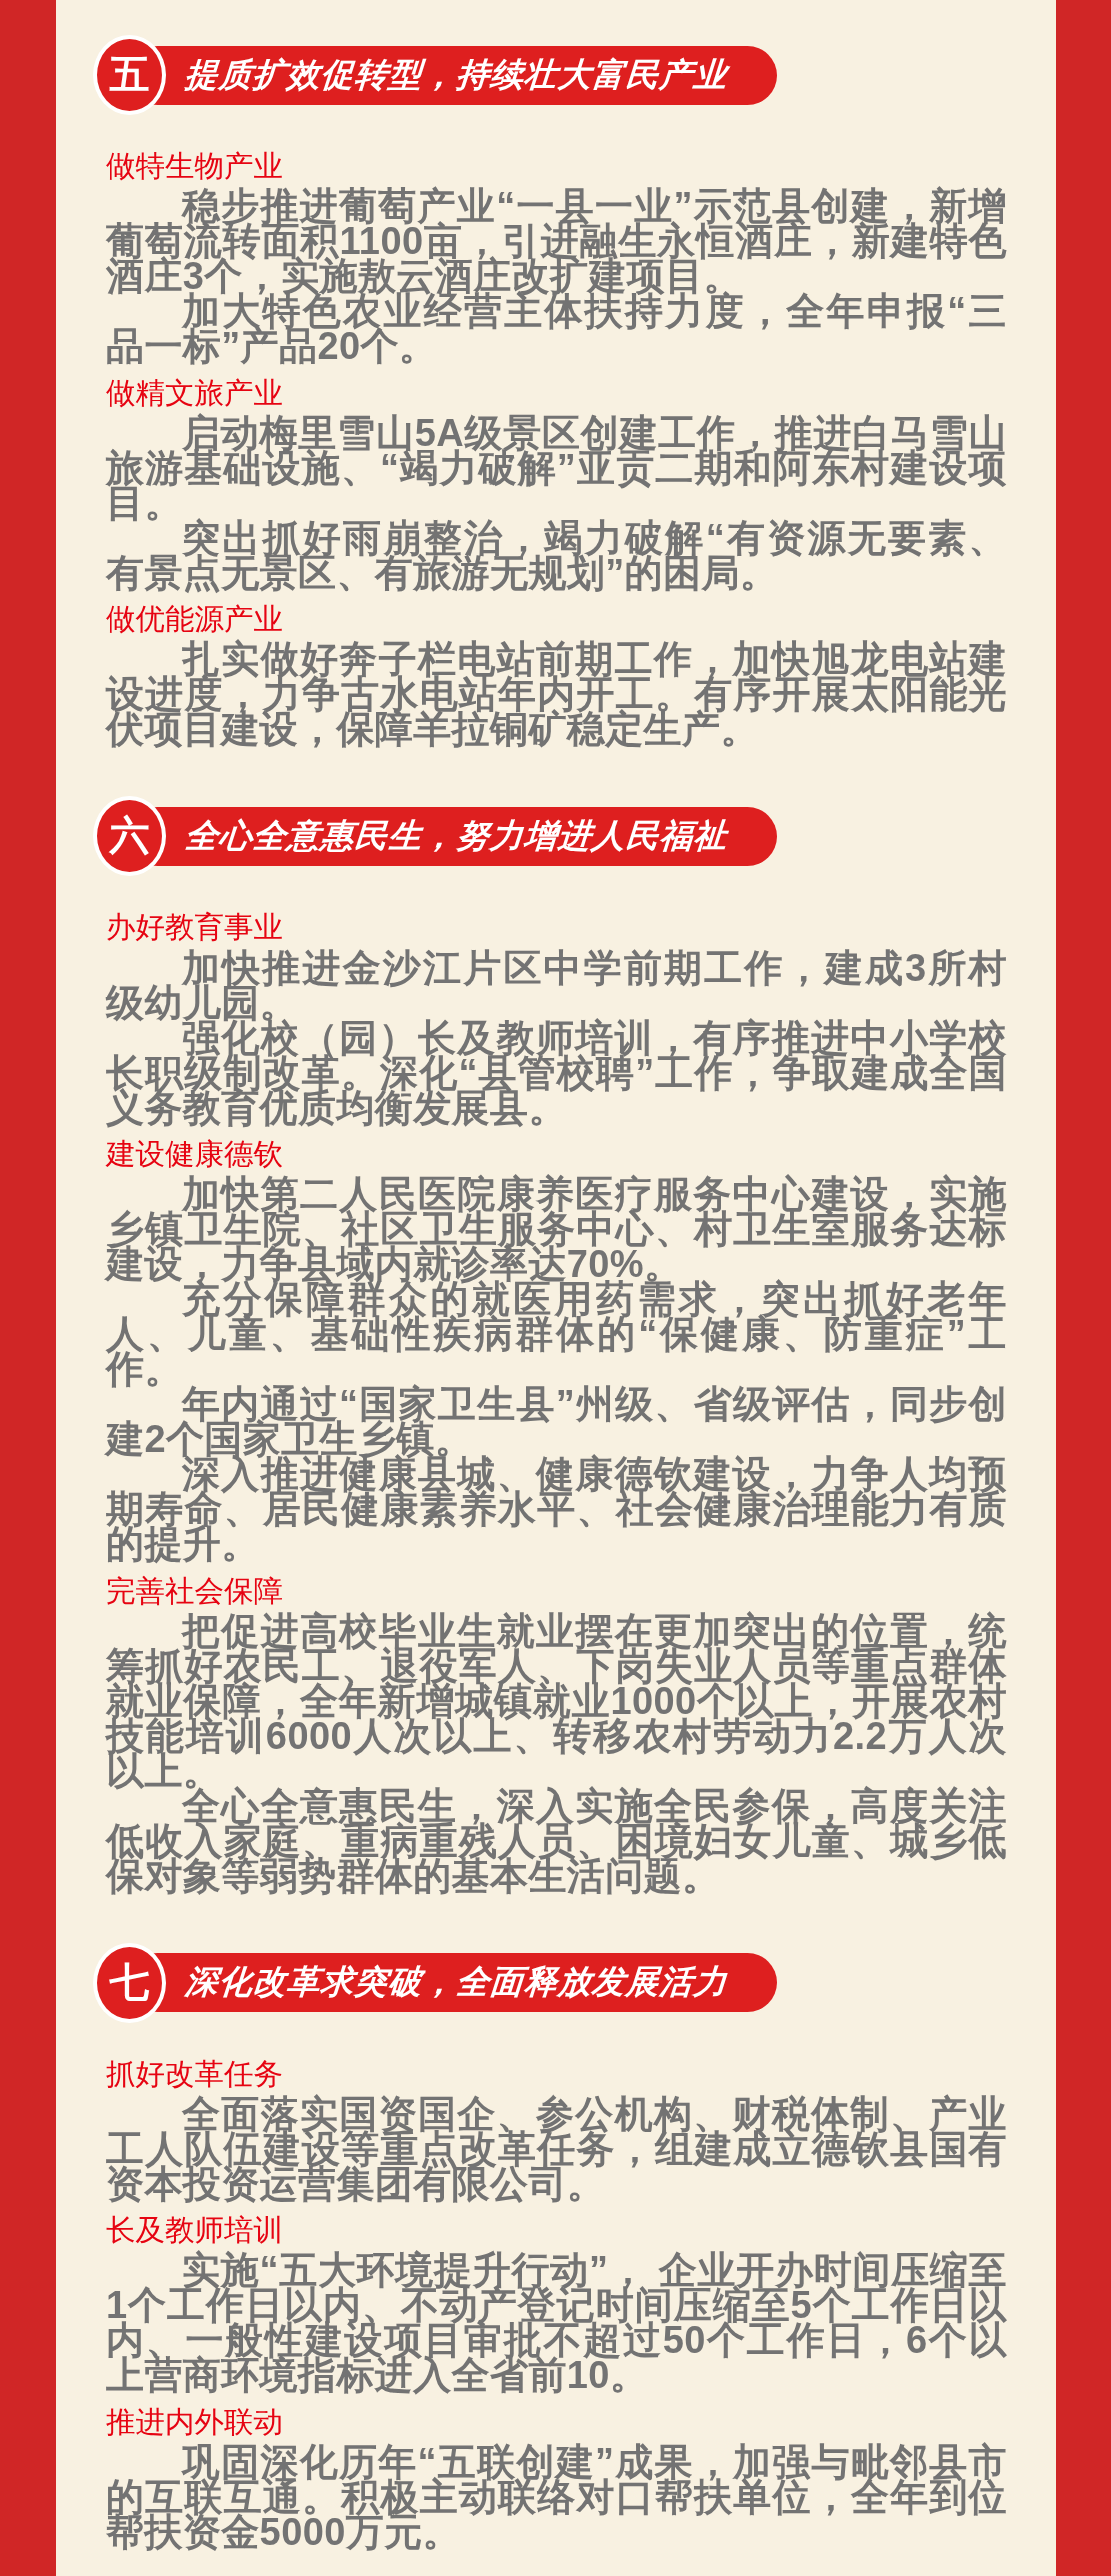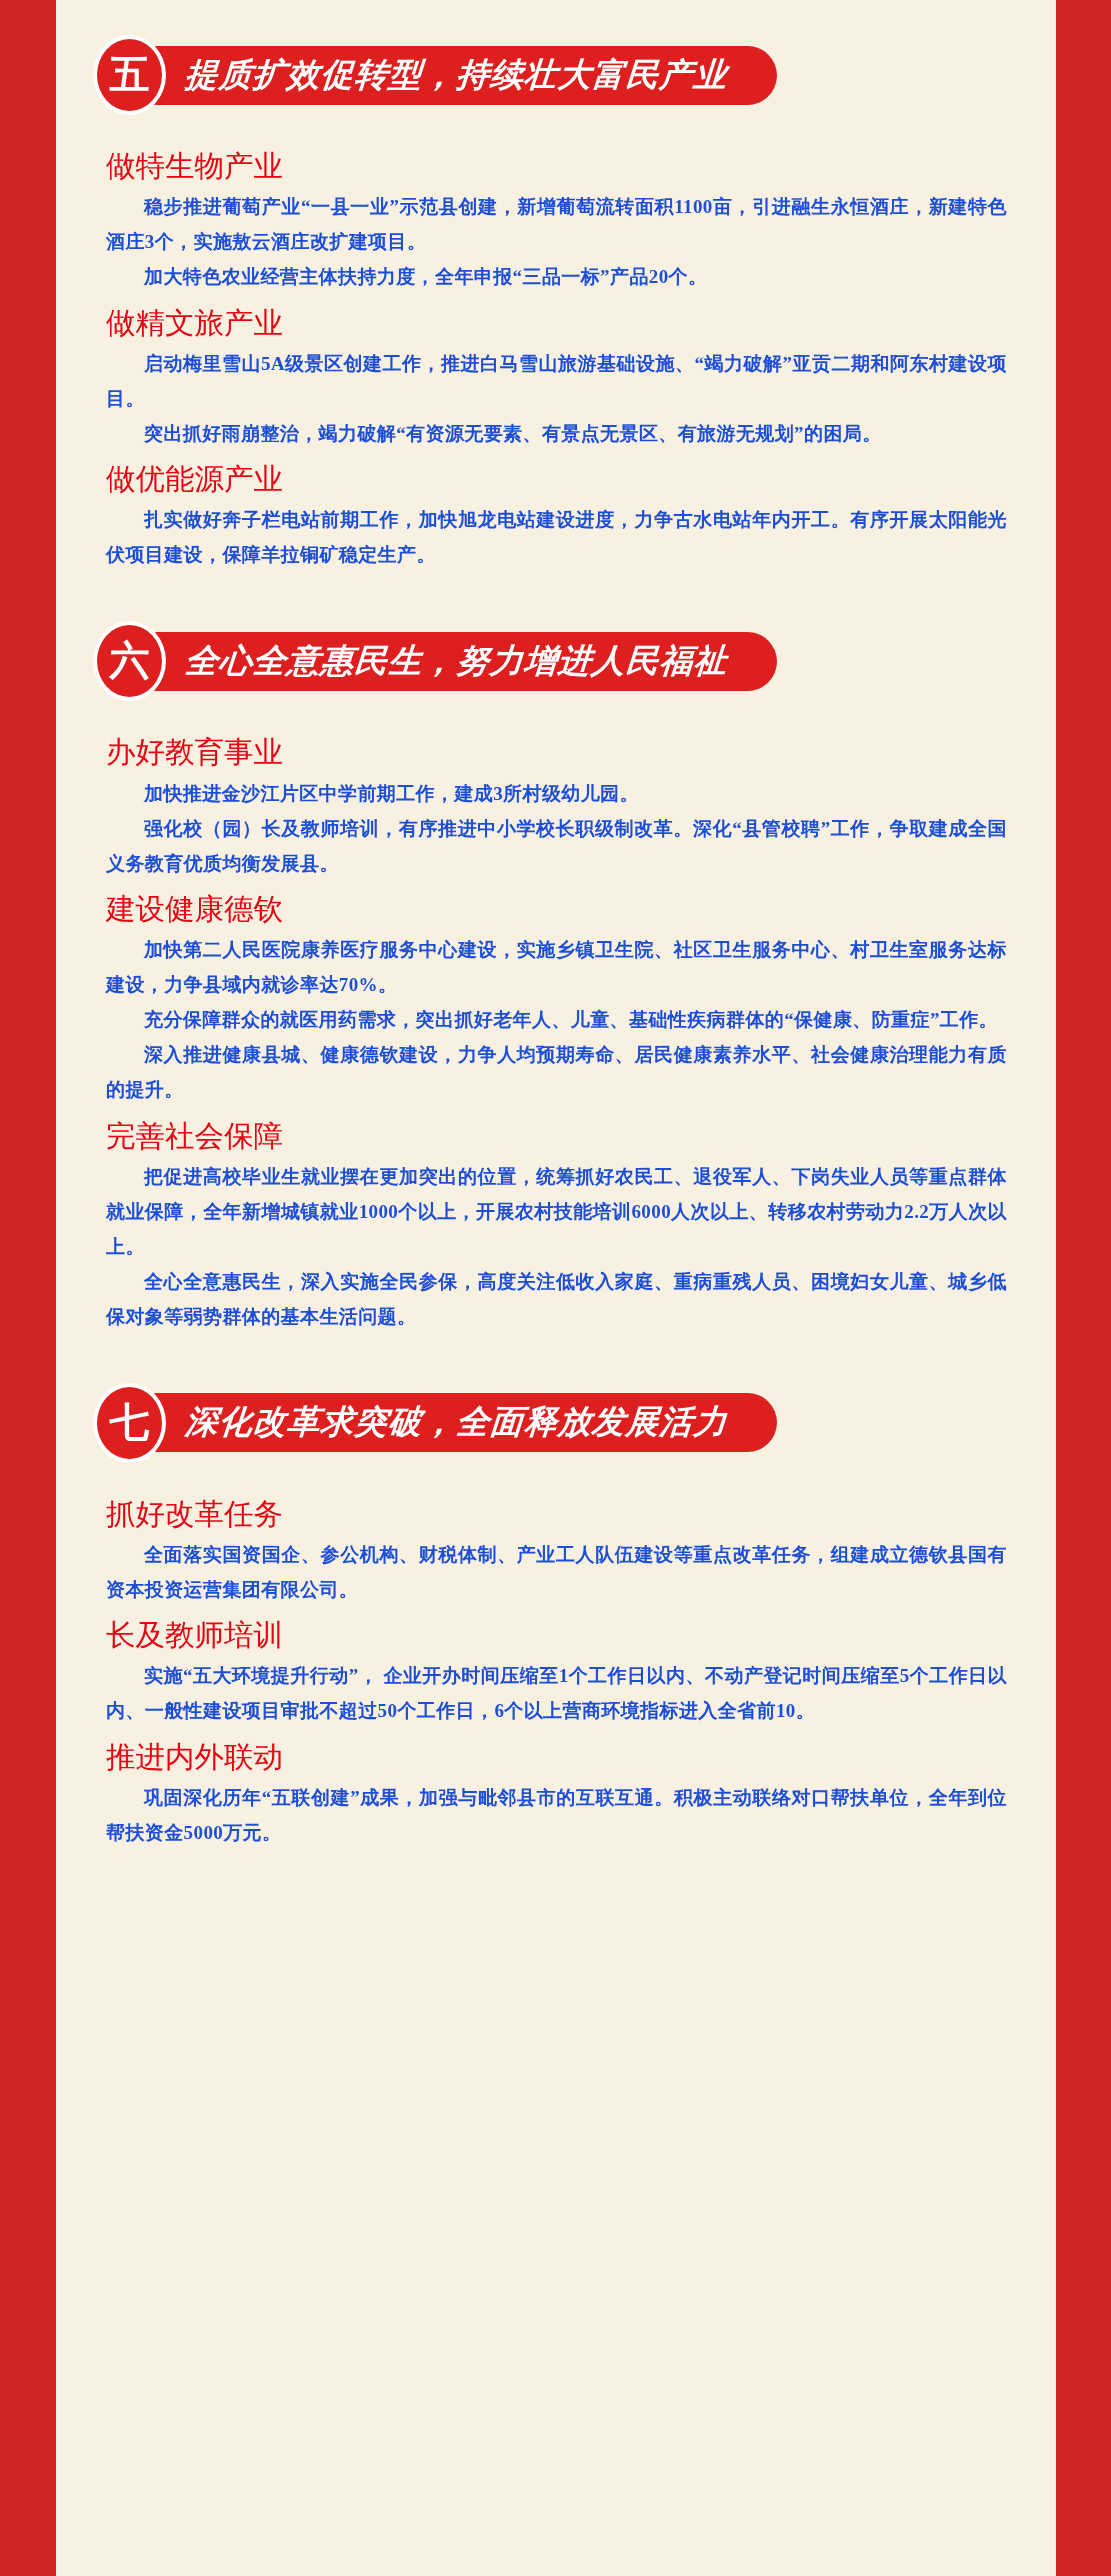--- a/index.html
+++ b/index.html
@@ -78,27 +78,26 @@
   h3.sub {
     margin: 10.4px 0 5.2px 0;
     font-size: 29.5px;
     line-height: 36px;
     font-weight: 400;
     color: #e60412;
   }
   p.para {
     margin: 0;
     text-indent: 2em;
-    font-size: 19px;
+    font-size: 38px;
     line-height: 35px;
     font-weight: 600;
-    color: #1d4ed8;
+    color: #737373;
     text-align: justify;
     letter-spacing: 0.4px;
-    font-family: Liberation Serif, serif;
   }
 </style>
 </head>
 <body>
 
 <div class="page">
   <div class="panel">
 
     <section>
       <header class="sec-header sec-first">
@@ -133,20 +132,21 @@
         </div>
       </header>
       <div class="content">
         <h3 class="sub">办好教育事业</h3>
         <p class="para">加快推进金沙江片区中学前期工作，建成3所村级幼儿园。</p>
         <p class="para">强化校（园）长及教师培训，有序推进中小学校长职级制改革。深化“县管校聘”工作，争取建成全国义务教育优质均衡发展县。</p>
 
         <h3 class="sub">建设健康德钦</h3>
         <p class="para">加快第二人民医院康养医疗服务中心建设，实施乡镇卫生院、社区卫生服务中心、村卫生室服务达标建设，力争县域内就诊率达70%。</p>
         <p class="para">充分保障群众的就医用药需求，突出抓好老年人、儿童、基础性疾病群体的“保健康、防重症”工作。</p>
+        <p class="para">年内通过“国家卫生县”州级、省级评估，同步创建2个国家卫生乡镇。</p>
         <p class="para">深入推进健康县城、健康德钦建设，力争人均预期寿命、居民健康素养水平、社会健康治理能力有质的提升。</p>
 
         <h3 class="sub">完善社会保障</h3>
         <p class="para">把促进高校毕业生就业摆在更加突出的位置，统筹抓好农民工、退役军人、下岗失业人员等重点群体就业保障，全年新增城镇就业1000个以上，开展农村技能培训6000人次以上、转移农村劳动力2.2万人次以上。</p>
         <p class="para">全心全意惠民生，深入实施全民参保，高度关注低收入家庭、重病重残人员、困境妇女儿童、城乡低保对象等弱势群体的基本生活问题。</p>
       </div>
     </section>
 
     <section>
       <header class="sec-header sec-gap">

